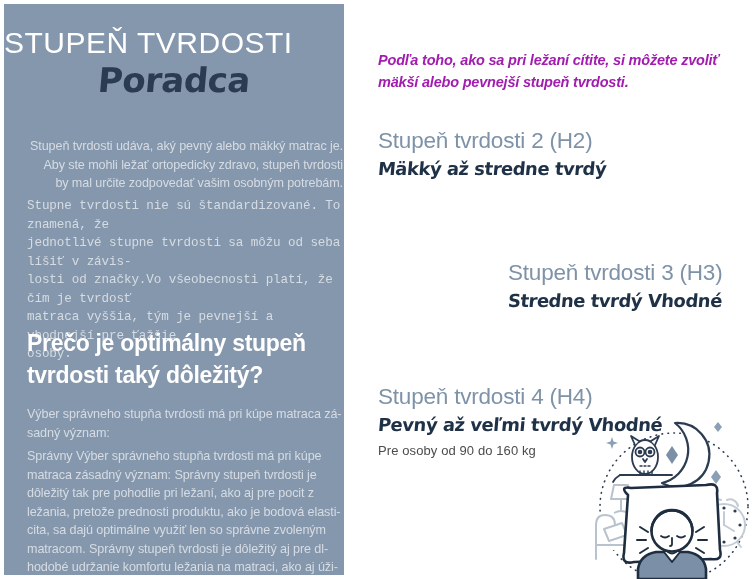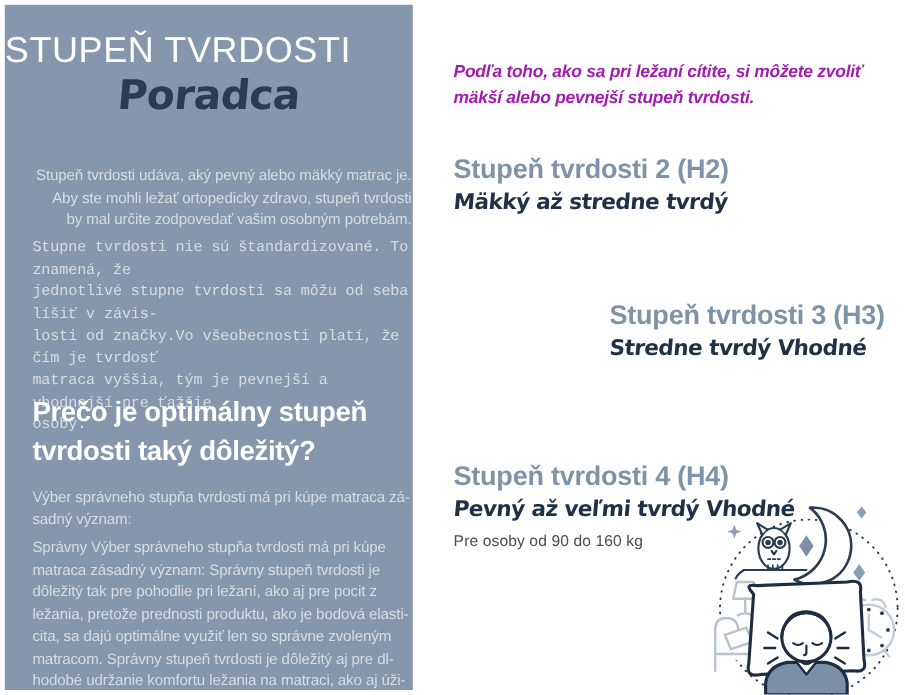--- a/index.html
+++ b/index.html
@@ -19,25 +19,25 @@
   .p2{top:193px;font-family:Liberation Mono, monospace;}
   .panel h2{position:absolute;left:23px;top:324px;width:312px;margin:0;color:#ffffff;
             font-size:23px;line-height:1.38;font-weight:700;letter-spacing:-.3px;white-space:pre-line;}
   .p3{top:401px;}
   .p4{top:443px;}
   
   .intro{position:absolute;left:378px;top:50px;width:370px;margin:0;color:#a21caf;
          font-size:14.5px;line-height:1.5;font-weight:700;font-style:italic;
          letter-spacing:-.2px;white-space:pre-line;}
   .level{position:absolute;}
-  .level h3{margin:0;color:#7e92a8;font-size:22.5px;font-weight:700;letter-spacing:-.2px;}
+  .level h3{margin:0;color:#7e92a8;font-size:22.5px;font-weight:400;letter-spacing:-.2px;}
   .level .sub{margin:4px 0 0 0;color:#1f3146;font-size:18px;}
   .level .weight{margin:8px 0 0 0;color:#4c4c4c;font-size:13px;font-weight:500;letter-spacing:.1px;}
   .level-h2{left:378px;top:128px;}
-  .level-h3{left:508px;top:250px;}
+  .level-h3{left:508px;top:260px;}
   .level-h4{left:378px;top:384px;}
   
   .illu{position:absolute;left:590px;top:405px;width:164px;height:174px;}
 </style>
 </head>
 <body>
 
 <div class="page">
 
   <aside class="panel">

